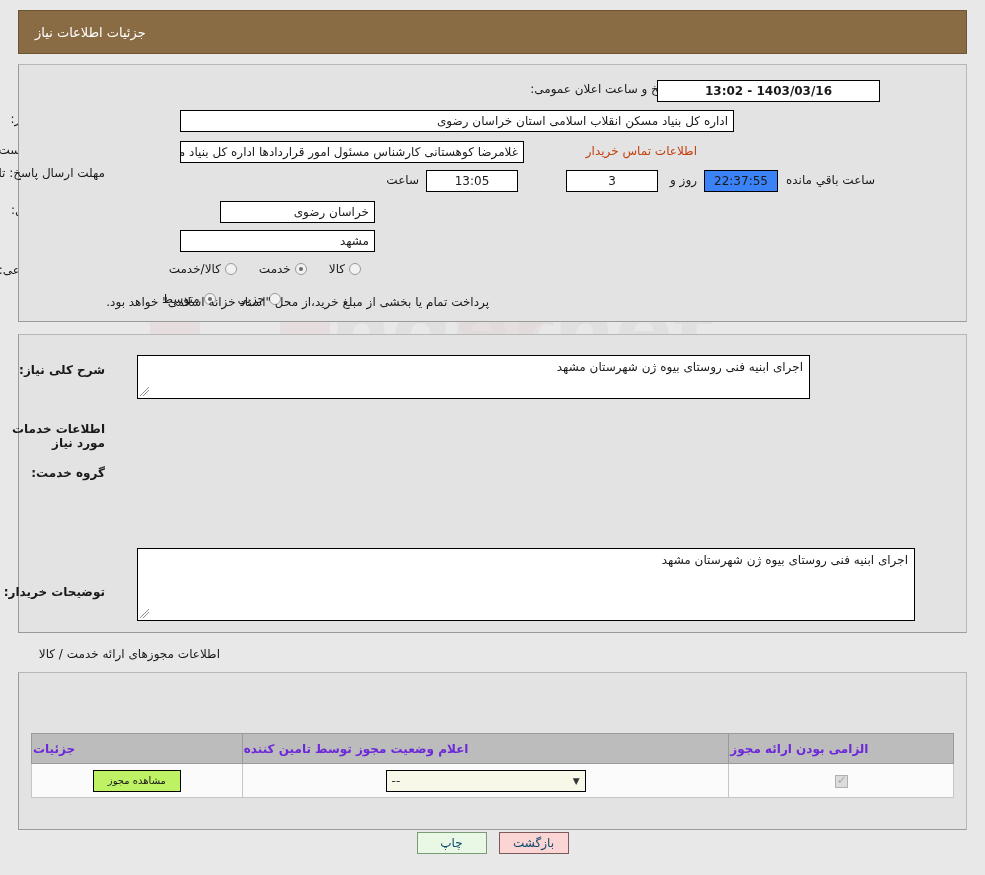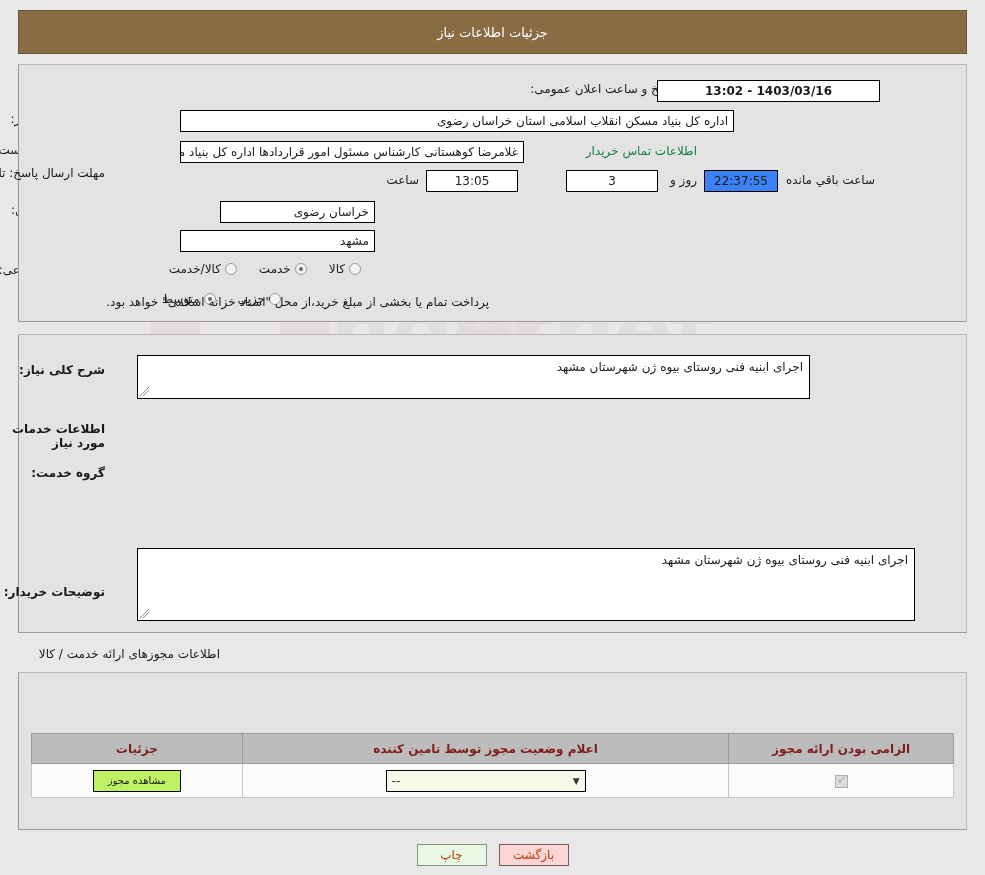--- a/index.html
+++ b/index.html
@@ -29,21 +29,21 @@
   
   .titlebar {
     position: absolute;
     right: 18px; top: 10px;
     width: 949px; height: 44px;
     background: #8a6c44;
     border: 1px solid #6d5433;
     color: #ffffff;
     display: flex;
     align-items: center;
-    justify-content: center;
+    justify-content: flex-end;
     padding: 0 16px;
     font-size: 13px;
     z-index: 2;
   }
 
   
   .panel {
     position: absolute;
     background: #e3e3e3;
     border: 1px solid #9a9a9a;
@@ -78,21 +78,21 @@
     font-size: 12px;
     color: #1a1a1a;
     text-align: center;
     overflow: hidden;
     white-space: nowrap;
   }
   .fld.right { text-align: right; }
   .fld.yellow { background: #3b82f6; }
 
   .link {
-    color: #15803d;
+    color: #c2410c;
     font-size: 12px;
     cursor: pointer;
     white-space: nowrap;
   }
 
   .inline-txt { font-size: 12px; color: #1a1a1a; white-space: nowrap; }
 
   
   .tarea {
     background: #ffffff;
@@ -154,21 +154,21 @@
     height: 28px;
     padding: 2px 4px;
     text-align: center;
     color: #1a1a1a;
   }
 
   
   #permit-grid { position: absolute; right: 12px; top: 60px; width: 923px; border-collapse: collapse; }
   #permit-grid th {
     background: #bcbcbc; border: 1px solid #9a9a9a; height: 30px;
-    font-size: 12px; font-weight: bold; text-align: center; color: #7f1d1d;
+    font-size: 12px; font-weight: bold; text-align: left; color: #6d28d9;
   }
   #permit-grid td {
     background: #fbfbfb; border: 1px solid #c6c6c6; height: 34px; text-align: center;
   }
 
   .chk {
     display: inline-block;
     width: 13px; height: 13px;
     border: 1px solid #b0b0b0;
     background: #dcdcdc;
@@ -216,22 +216,21 @@
     gap: 12px;
     z-index: 3;
   }
   .btn {
     border: 1px solid #666;
     height: 22px; line-height: 20px;
     min-width: 70px;
     font-size: 12px;
     text-align: center;
     cursor: pointer;
-    color: #c2410c;
-    margin-top: 12px;
+    color: #0c4a6e;
   }
   .btn-print { background: #e9f7e5; border-color: #7b9b76; }
   .btn-back  { background: #fbd4d4; border-color: #7a5a5a; }
 
   .section-title {
     position: absolute;
     font-size: 12px;
     font-weight: bold;
     color: #1a1a1a;
     z-index: 2;

